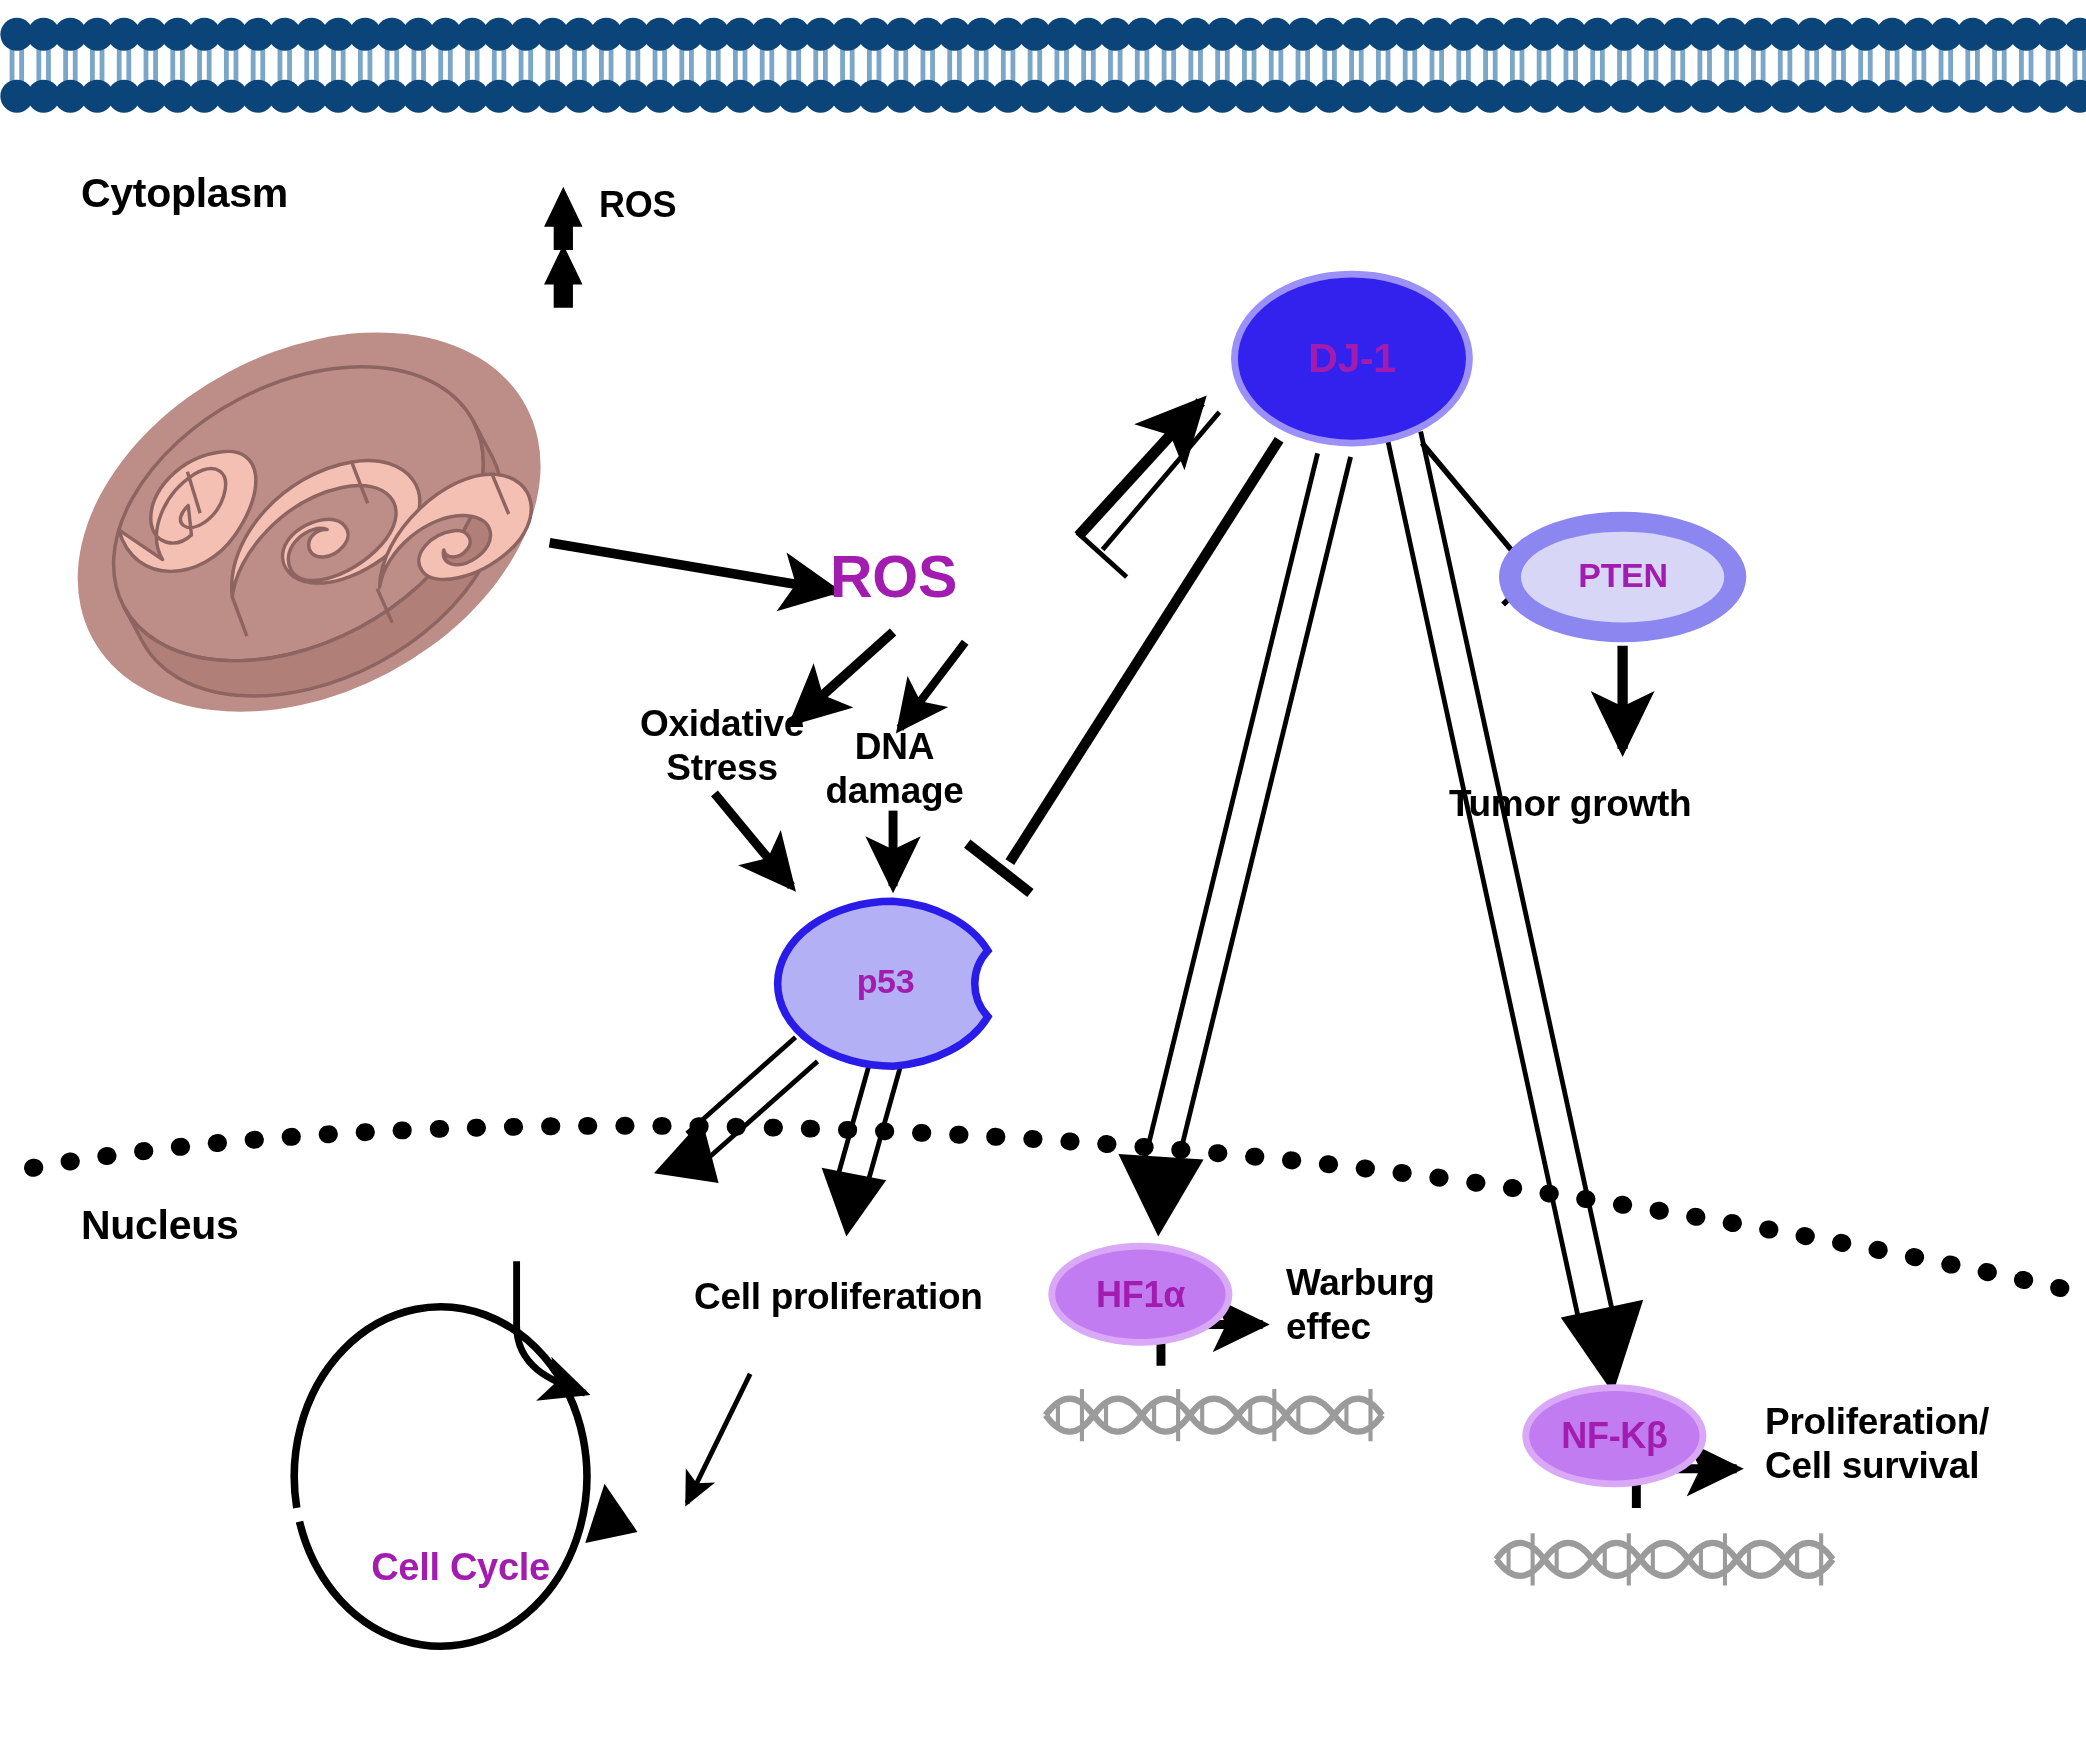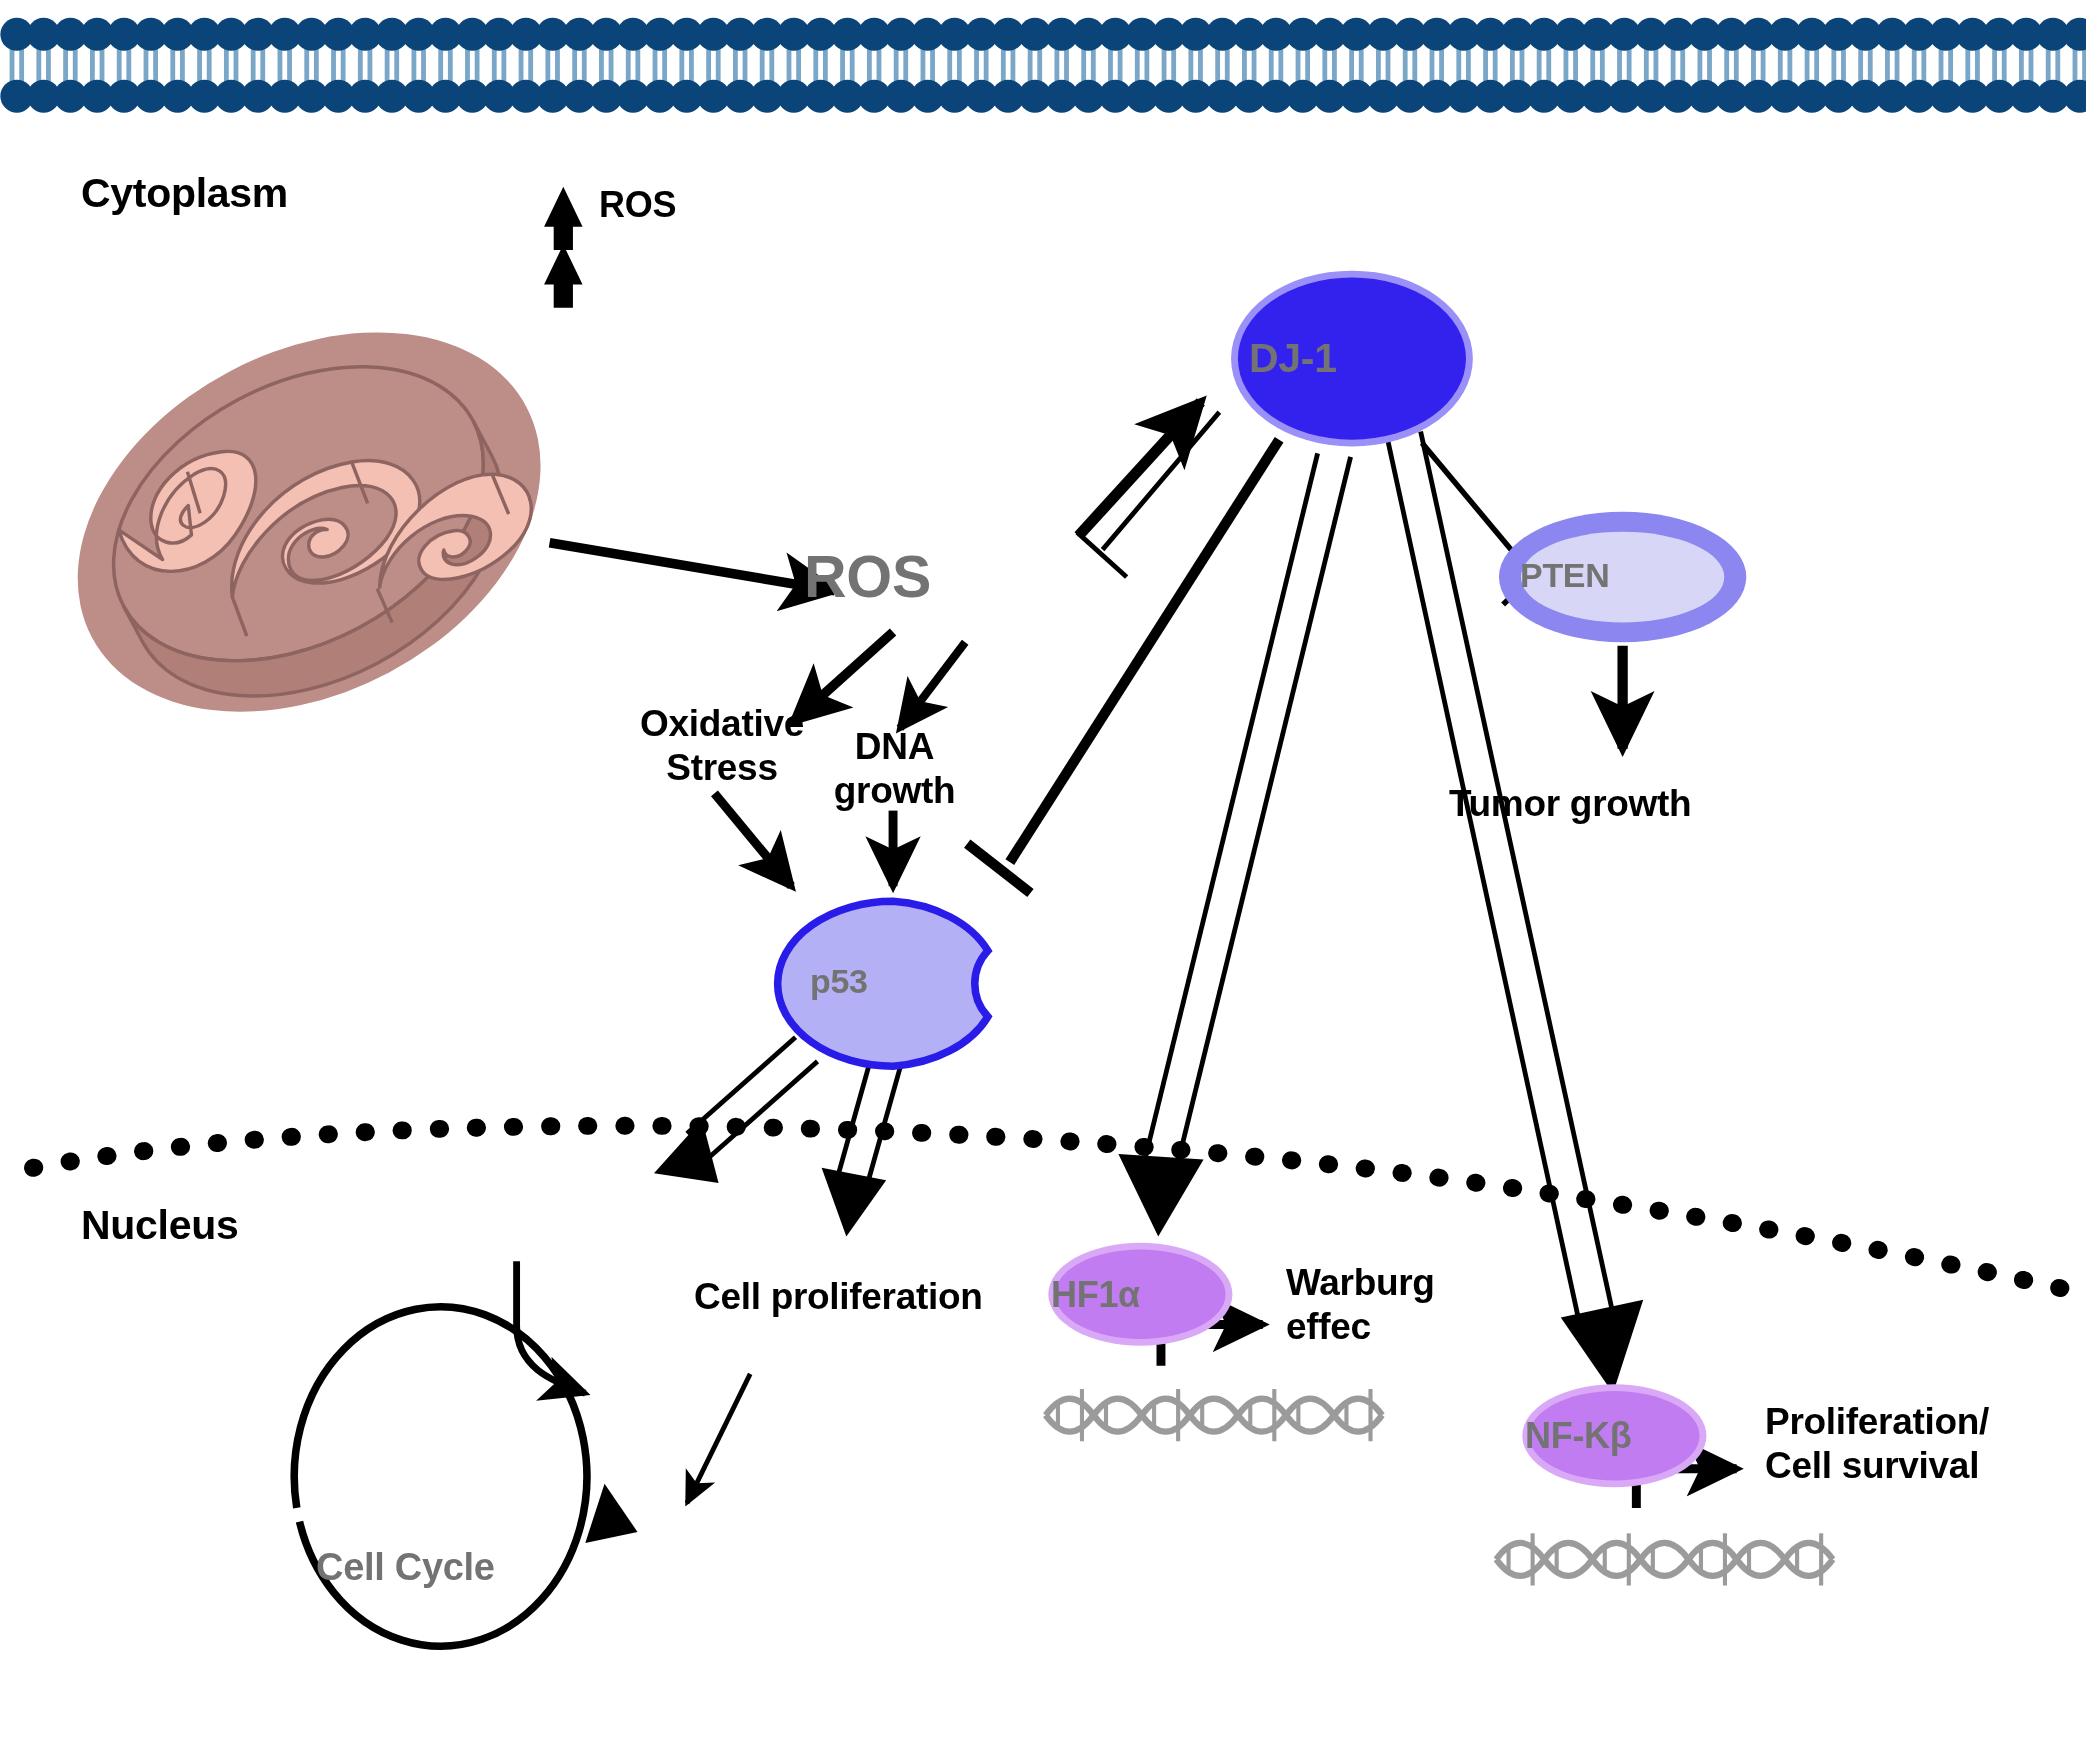--- a/index.html
+++ b/index.html
@@ -32,22 +32,23 @@
     color: #000000;
     white-space: pre;
     line-height: 1.18;
     letter-spacing: -0.3px;
   }
   .lbl.center { text-align: center; }
   .node-text {
     position: absolute;
     font-family: "Liberation Sans", sans-serif;
     font-weight: 700;
-    color: #737373;
+    color: #a21caf;
     white-space: pre;
+    text-align: center;
     letter-spacing: -0.3px;
   }
 </style>
 </head>
 <body>
 
 <div id="stage">
 
   <svg class="layer" viewBox="0 0 3038 2562">
     <defs>
@@ -798,21 +799,21 @@
   <div class="node-text" style="left:1140px; top:1274px; width:179px; margin-left:-89px; font-size:36px;">HF1α</div>
 
   <div class="node-text" style="left:1614px; top:1415px; width:179px; margin-left:-89px; font-size:36px;">NF-Kβ</div>
 
   <div class="node-text" style="left:460px; top:1546px; width:289px; margin-left:-144px; font-size:38px;">Cell Cycle</div>
 
   <div class="lbl center" style="left:605px; top:702px; width:234px; font-size:37px;">Oxidative
 Stress</div>
 
   <div class="lbl center" style="left:805px; top:725px; width:179px; font-size:37px;">DNA
-growth</div>
+damage</div>
 
   <div class="lbl" style="left:1449px; top:782px; font-size:37px;">Tumor growth</div>
 
   <div class="lbl" style="left:81px; top:1201px; font-size:41px;">Nucleus</div>
 
 
   <div class="lbl" style="left:694px; top:1275px; font-size:37px;">Cell proliferation</div>
 
   <div class="lbl" style="left:1286px; top:1261px; font-size:37px;">Warburg
 effec</div>

